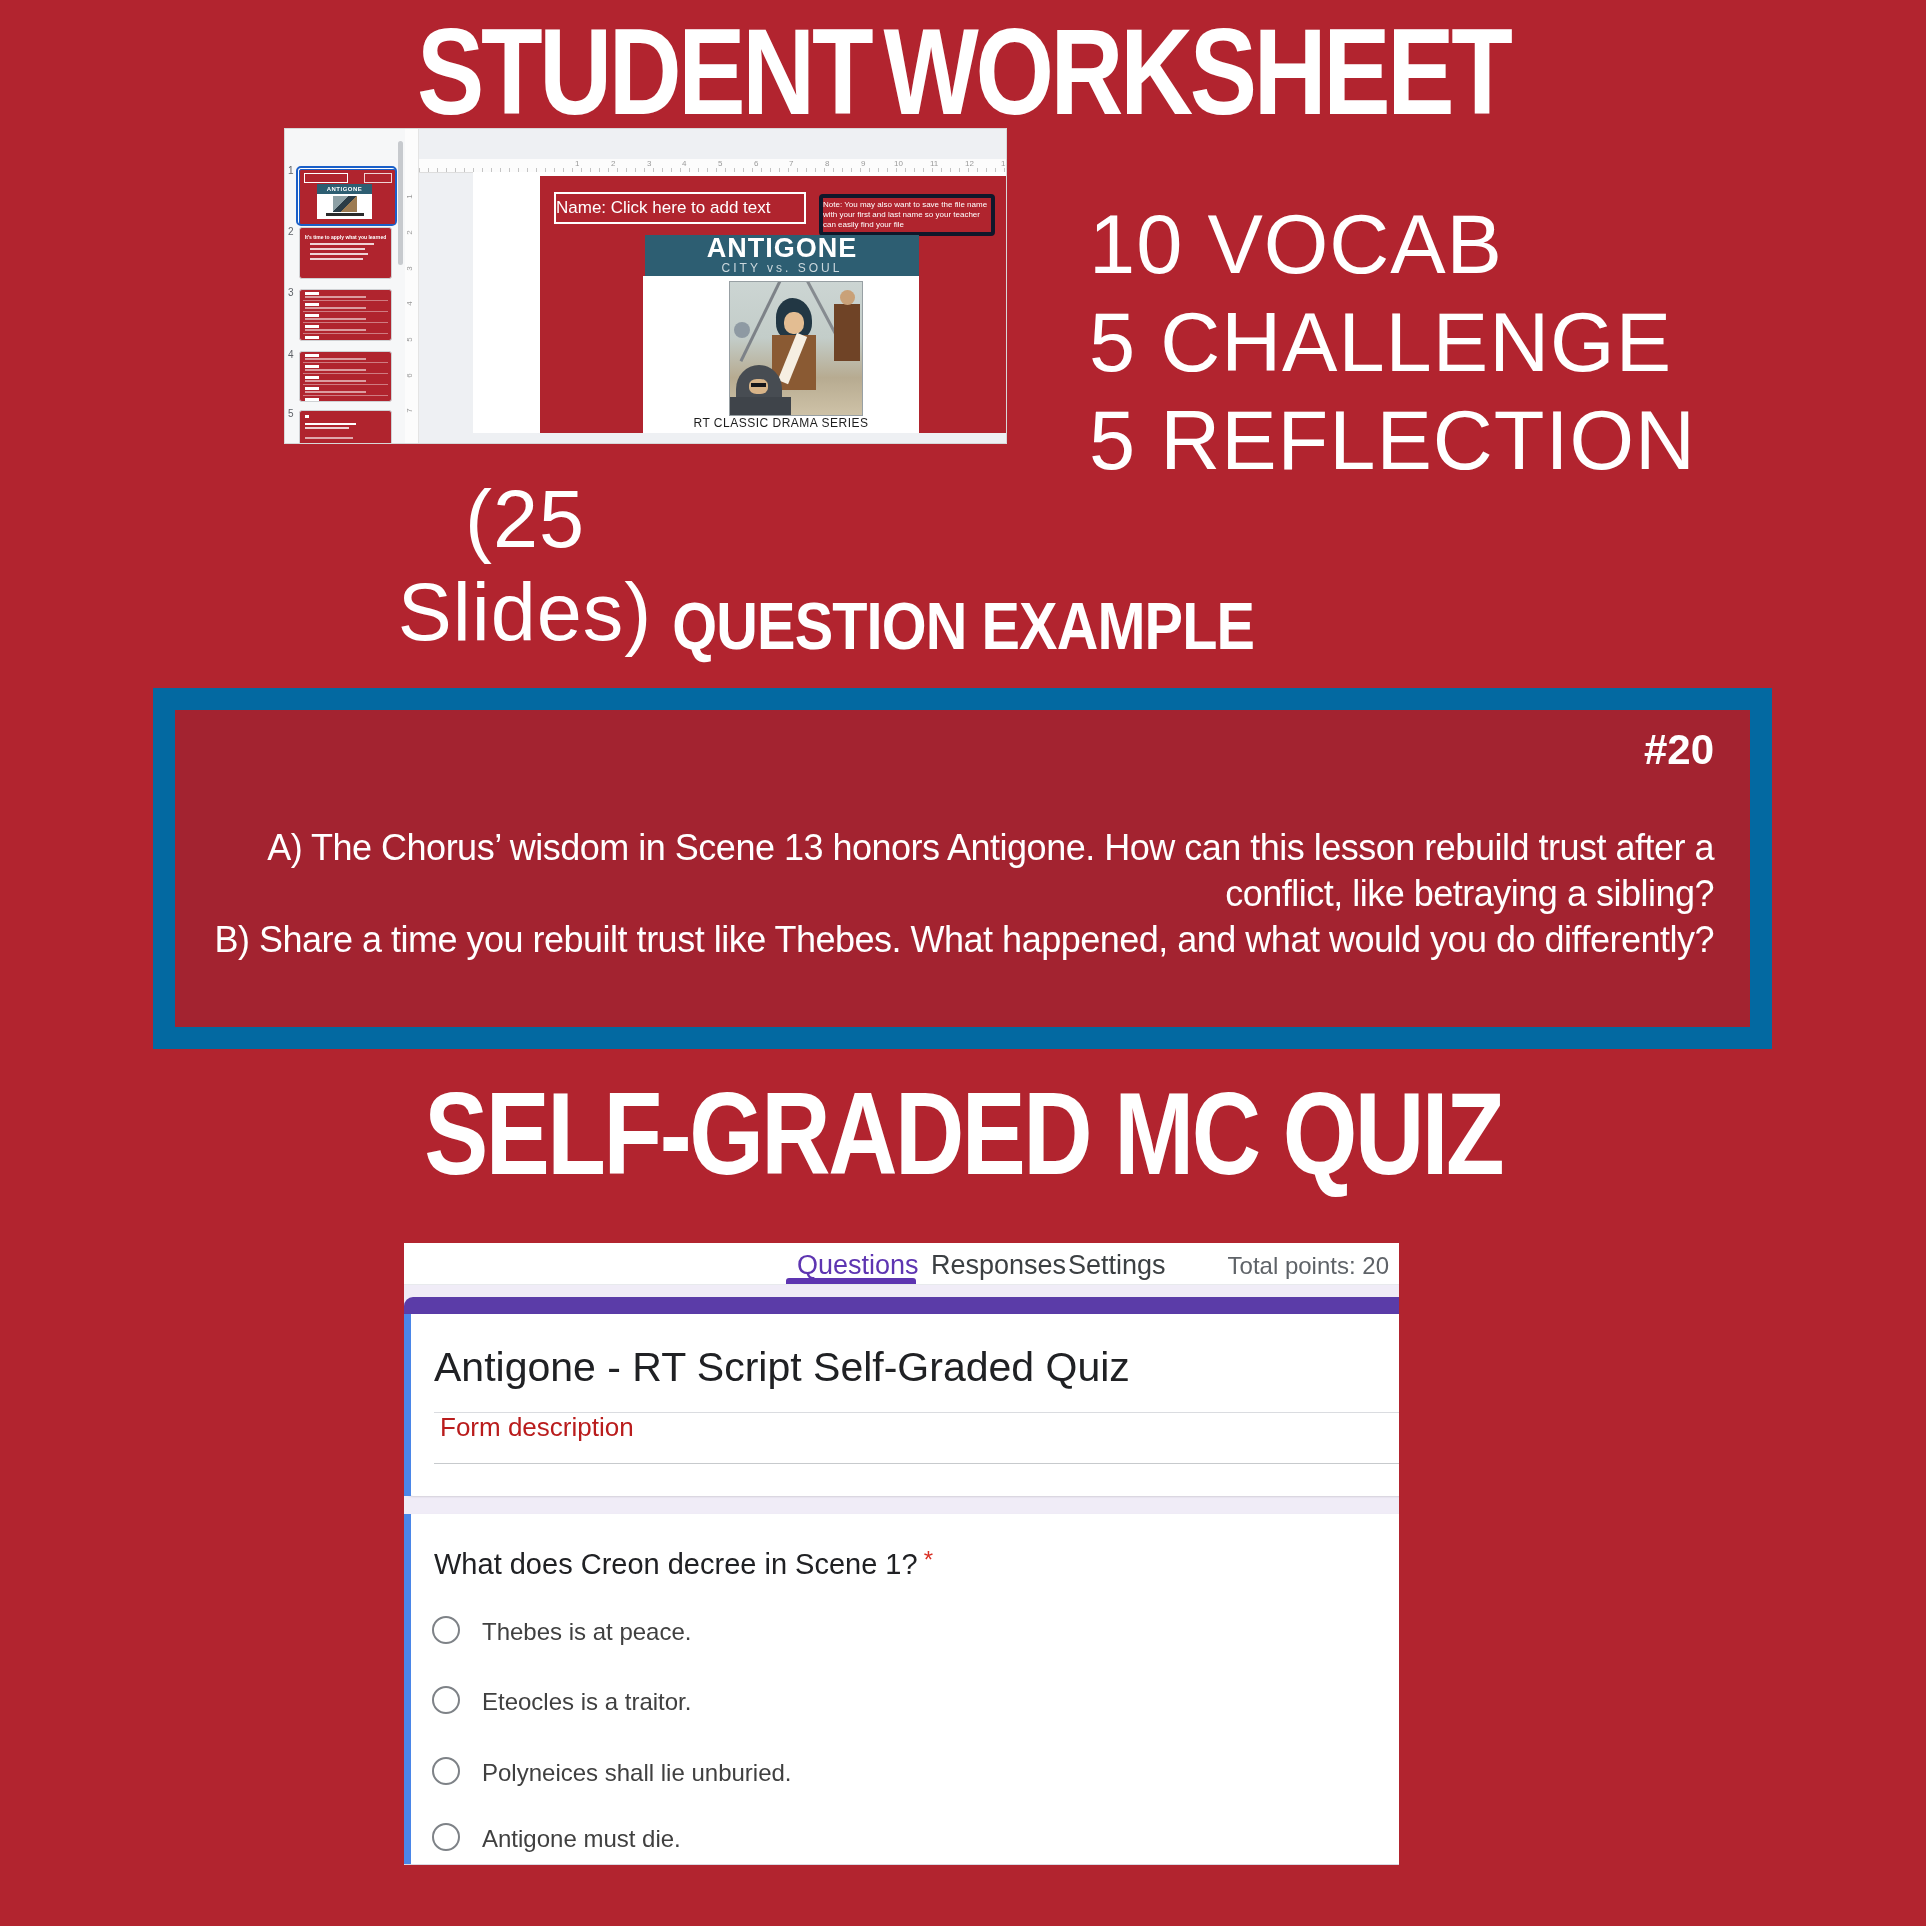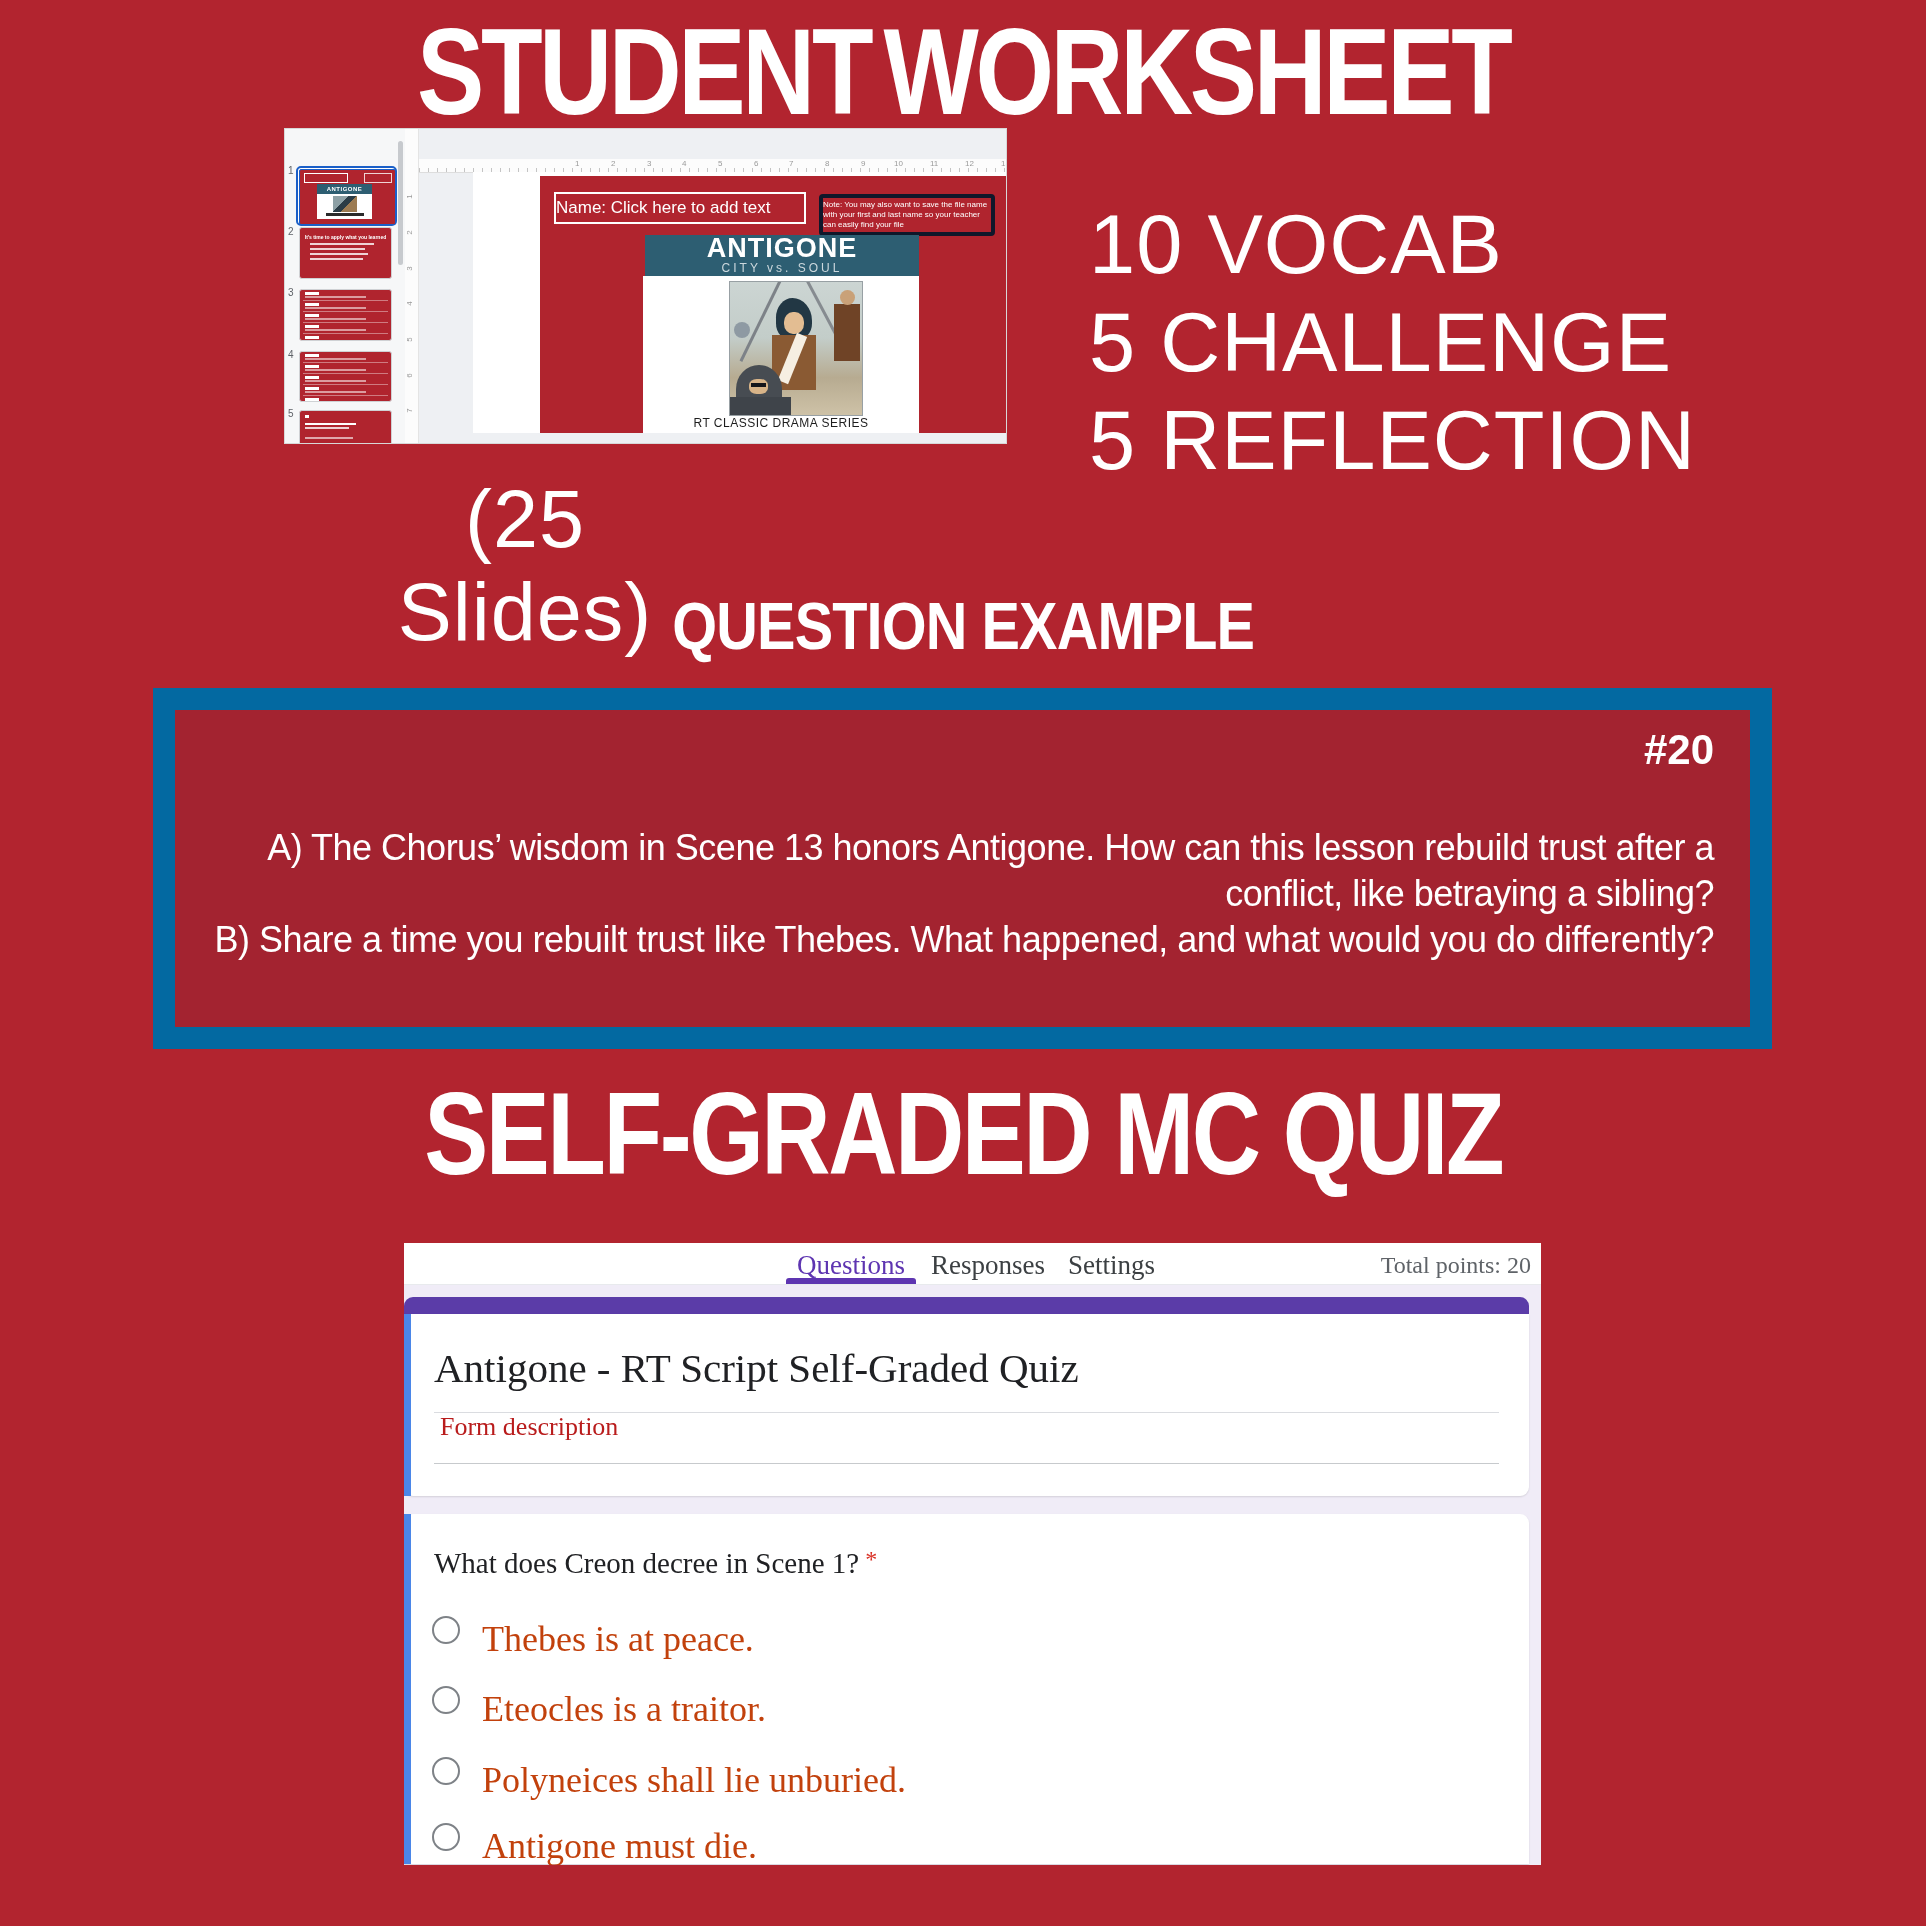--- a/index.html
+++ b/index.html
@@ -82,41 +82,41 @@
      color:#1d1d1d;letter-spacing:0.5px;font-family:"Liberation Sans",sans-serif;}
 
   
   .q-frame{left:153px;top:688px;width:1619px;height:361px;background:#0369a1;text-align:right;}
   .q-inner{position:absolute;left:22px;top:22px;right:22px;bottom:22px;background:var(--panel-red,#a32330);
      padding:16px 36px;box-sizing:border-box;}
   .q-num{font-size:42px;font-weight:bold;}
   .q-body{margin-top:51px;font-size:36px;line-height:46px;letter-spacing:-0.5px;}
 
   
-  .forms-shot{left:404px;top:1243px;width:1137px;height:622px;background:#fff;overflow:hidden;color:#202124;font-family:Liberation Serif, serif;}
+  .forms-shot{left:404px;top:1243px;width:995px;height:622px;background:#fff;overflow:hidden;color:#202124;}
   .tabs-row{position:absolute;left:0;top:0;width:100%;height:41px;background:#fff;border-bottom:1px solid #e8eaed;}
   .tab{position:absolute;top:7px;font-size:27px;color:#3c4043;}
   .tab.active{color:var(--forms-purple,#5e35b1);}
   .tab-underline{position:absolute;left:382px;bottom:0;width:130px;height:6px;background:var(--forms-purple,#5e35b1);border-radius:3px 3px 0 0;}
   .total-points{position:absolute;right:10px;top:9px;font-size:24px;color:#5f6368;}
   .forms-bg{position:absolute;left:0;top:42px;width:100%;bottom:0;background:var(--lavender,#f0ecf7);}
   .card{position:absolute;left:0;width:1125px;background:#fff;}
   .card .stripe{position:absolute;left:0;top:0;bottom:0;width:7px;background:var(--stripe-blue,#4a86e8);}
   .card1-band{position:absolute;left:0;top:54px;width:1125px;height:17px;background:var(--purple-band,#5b3ca8);border-radius:9px 9px 0 0;}
   .card1{top:71px;height:182px;border-radius:0 0 9px 9px;box-shadow:0 1px 2px rgba(0,0,0,.12);}
   .form-title{position:absolute;left:30px;top:30px;font-size:41px;color:#202124;}
   .title-divider{position:absolute;left:30px;right:30px;top:98px;height:1px;background:#dadce0;}
   .form-desc{position:absolute;left:30px;top:98px;font-size:26px;color:#b91c1c;margin-left:6px;}
   .desc-underline{position:absolute;left:30px;right:30px;top:149px;height:1px;background:#c7cacd;}
   .card2{top:271px;height:350px;border-radius:9px 9px 0 0;box-shadow:0 1px 2px rgba(0,0,0,.12);}
   .fq-text{position:absolute;left:30px;top:32px;font-size:29px;color:#202124;}
   .req{color:var(--required-red,#d93025);font-size:24px;vertical-align:6px;margin-left:6px;}
   .opt{position:absolute;left:28px;height:34px;}
   .opt .radio{position:absolute;left:0;top:0;width:28px;height:28px;border:2px solid #7e8287;border-radius:50%;background:#fff;box-sizing:border-box;}
-  .opt .lbl{position:absolute;left:50px;top:2px;font-size:36px;white-space:nowrap;color:#c2410c;}
+  .opt .lbl{position:absolute;left:50px;top:2px;font-size:24px;white-space:nowrap;color:#404040;}
 </style>
 </head>
 <body>
 
 <div class="poster">
 
   <div class="abs ctr main-title">
     <span class="squeeze">STUDENT WORKSHEET</span>
   </div>
 

